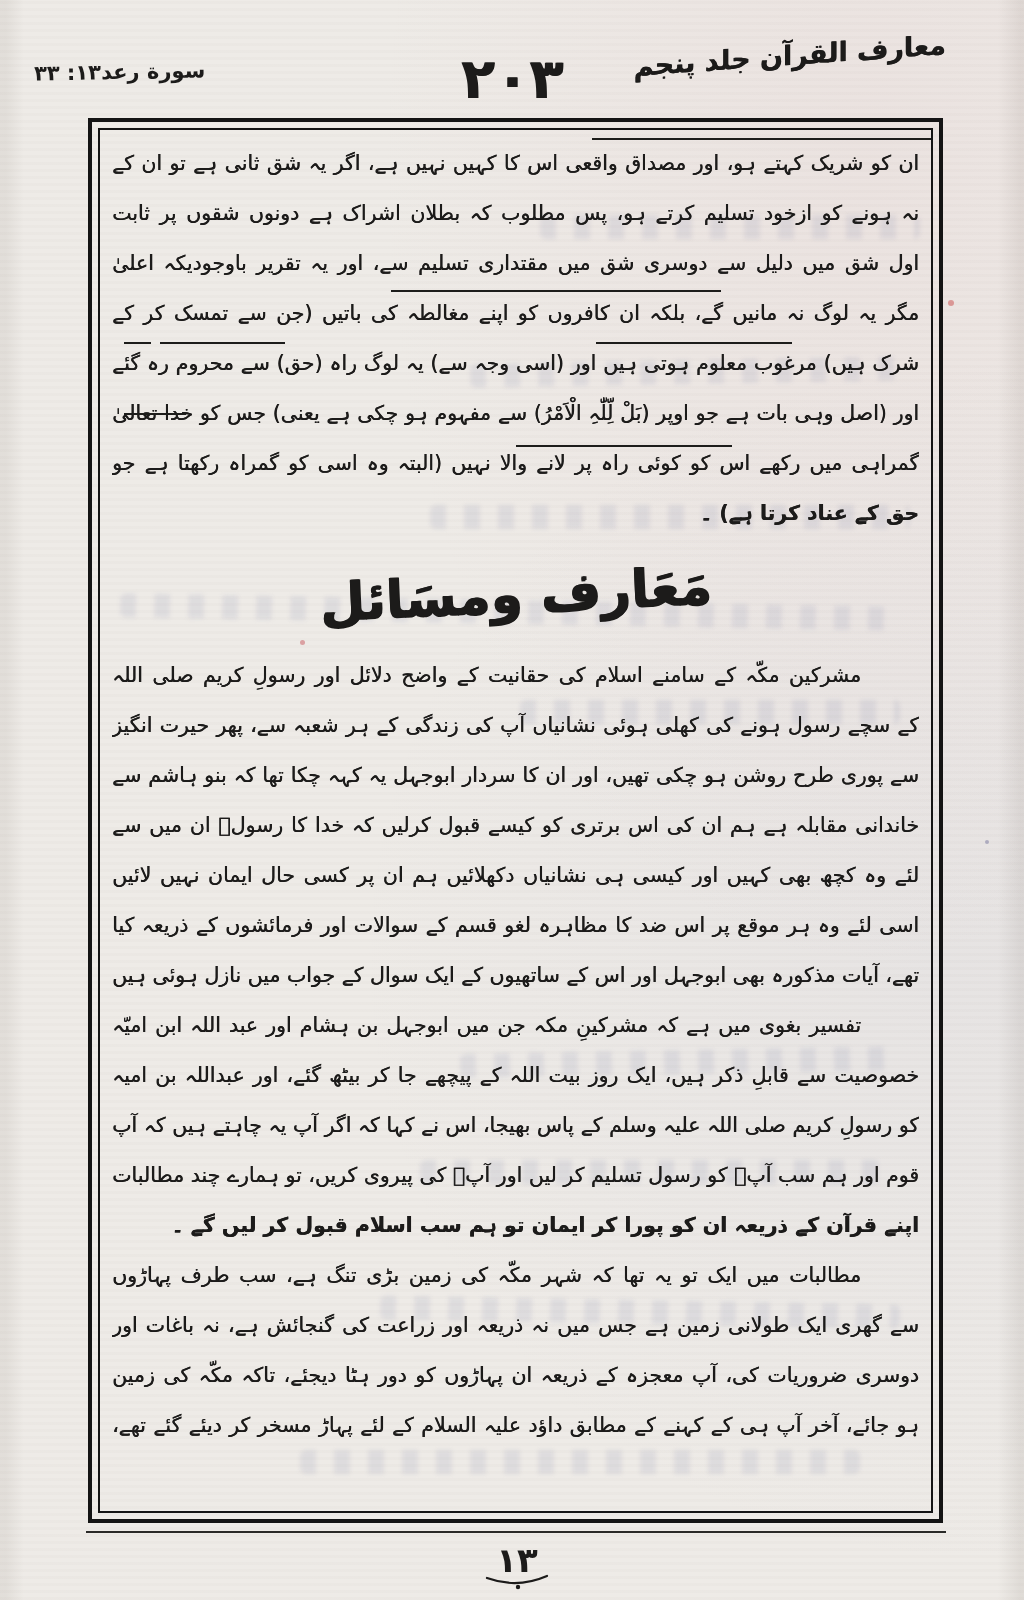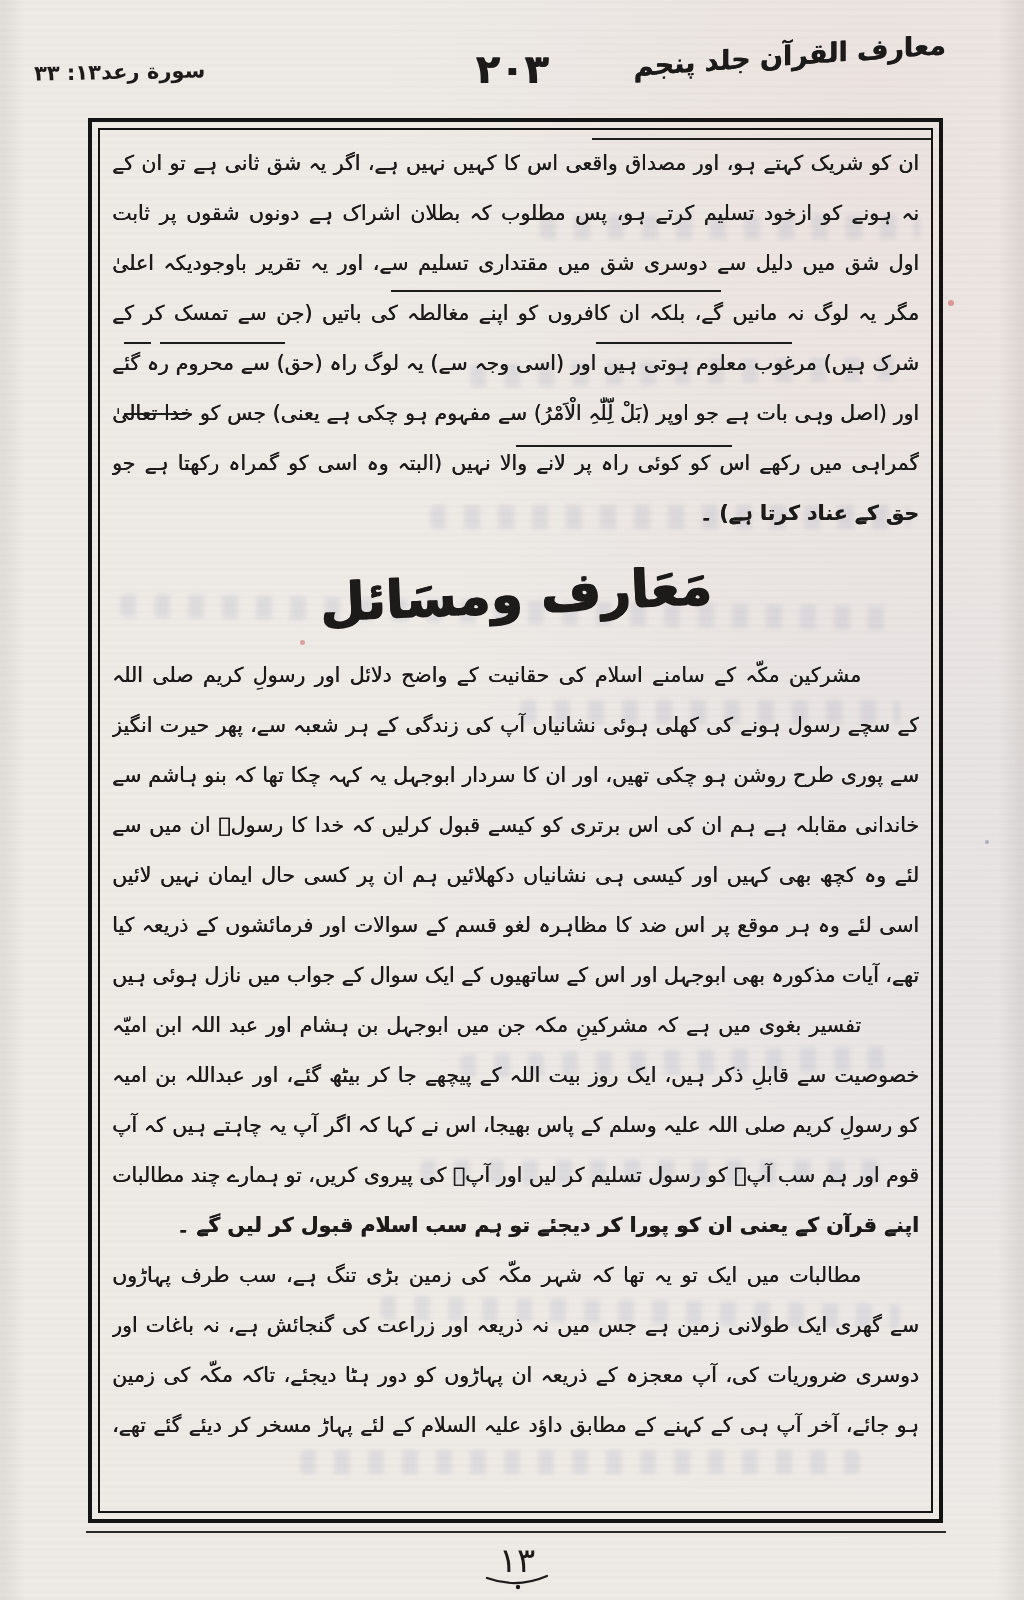--- a/index.html
+++ b/index.html
@@ -30,21 +30,21 @@
   
   .runhead-right{
     position:absolute;top:40px;right:78px;
     font-size:27px;font-weight:bold;
     transform:rotate(-4deg) skewX(-4deg);
     letter-spacing:-1px;
     text-shadow:0.6px 0 0 var(--ink);
   }
   .runhead-center{
     position:absolute;top:46px;left:442px;width:140px;
-    text-align:center;font-size:40px;font-weight:bold;
+    text-align:center;font-size:56px;font-weight:bold;
     text-shadow:0.8px 0 0 var(--ink);
   }
   .runhead-left{
     position:absolute;top:60px;left:34px;
     font-size:21px;font-weight:bold;
     transform:rotate(-1deg);
   }
   
   .frame{
     position:absolute;left:88px;top:118px;width:855px;height:1405px;
@@ -91,21 +91,21 @@
   .ghost{
     position:absolute;z-index:1;height:24px;
     background:repeating-linear-gradient(90deg, rgba(130,135,170,0.14) 0 16px, transparent 16px 34px);
     filter:blur(2px);
     border-radius:6px;
   }
   .speck{position:absolute;border-radius:50%;z-index:1;}
   
   .footer-num{
     position:absolute;top:1540px;left:0;width:100%;
-    text-align:center;font-size:34px;font-weight:normal;
+    text-align:center;font-size:34px;font-weight:bold;
     direction:rtl;z-index:2;padding-left:10px;
   }
   .footer-swash{display:block;margin:-6px auto 0 auto;}
 </style>
 </head>
 <body style="--paper: #eeebe7; --ink: #1c1b1a; --ghost: #9aa0b8;">
 
 <div class="page">
 
   <div class="runhead-right">معارف القرآن جلد پنجم</div>
@@ -158,21 +158,21 @@
               <div class="line">خاندانی مقابلہ ہے ہم ان کی اس برتری کو کیسے قبول کرلیں کہ خدا کا رسولؐ ان میں سے آیا، اس</div>
               <div class="line">لئے وہ کچھ بھی کہیں اور کیسی ہی نشانیاں دکھلائیں ہم ان پر کسی حال ایمان نہیں لائیں گے۔</div>
               <div class="line">اسی لئے وہ ہر موقع پر اس ضد کا مظاہرہ لغو قسم کے سوالات اور فرمائشوں کے ذریعہ کیا کرتے</div>
               <div class="line">تھے، آیات مذکورہ بھی ابوجہل اور اس کے ساتھیوں کے ایک سوال کے جواب میں نازل ہوئی ہیں</div>
             </div>
             <div class="para indent-first short-last">
               <div class="line">تفسیر بغوی میں ہے کہ مشرکینِ مکہ جن میں ابوجہل بن ہشام اور عبد اللہ ابن امیّہ</div>
               <div class="line">خصوصیت سے قابلِ ذکر ہیں، ایک روز بیت اللہ کے پیچھے جا کر بیٹھ گئے، اور عبداللہ بن امیہ</div>
               <div class="line">کو رسولِ کریم صلی اللہ علیہ وسلم کے پاس بھیجا، اس نے کہا کہ اگر آپ یہ چاہتے ہیں کہ آپ کی</div>
               <div class="line">قوم اور ہم سب آپؐ کو رسول تسلیم کر لیں اور آپؐ کی پیروی کریں، تو ہمارے چند مطالبات ہیں،</div>
-              <div class="line">اپنے قرآن کے یعنی ان کو پورا کر دیجئے تو ہم سب اسلام قبول کر لیں گے ۔</div>
+              <div class="line">اپنے قرآن کے ذریعہ ان کو پورا کر ایمان تو ہم سب اسلام قبول کر لیں گے ۔</div>
             </div>
             <div class="para indent-first">
               <div class="line">مطالبات میں ایک تو یہ تھا کہ شہر مکّہ کی زمین بڑی تنگ ہے، سب طرف پہاڑوں</div>
               <div class="line">سے گھری ایک طولانی زمین ہے جس میں نہ ذریعہ اور زراعت کی گنجائش ہے، نہ باغات اور</div>
               <div class="line">دوسری ضروریات کی، آپ معجزہ کے ذریعہ ان پہاڑوں کو دور ہٹا دیجئے، تاکہ مکّہ کی زمین فراخ</div>
               <div class="line">ہو جائے، آخر آپ ہی کے کہنے کے مطابق داؤد علیہ السلام کے لئے پہاڑ مسخر کر دیئے گئے تھے،</div>
             </div>
           </div>
       </div>
 

